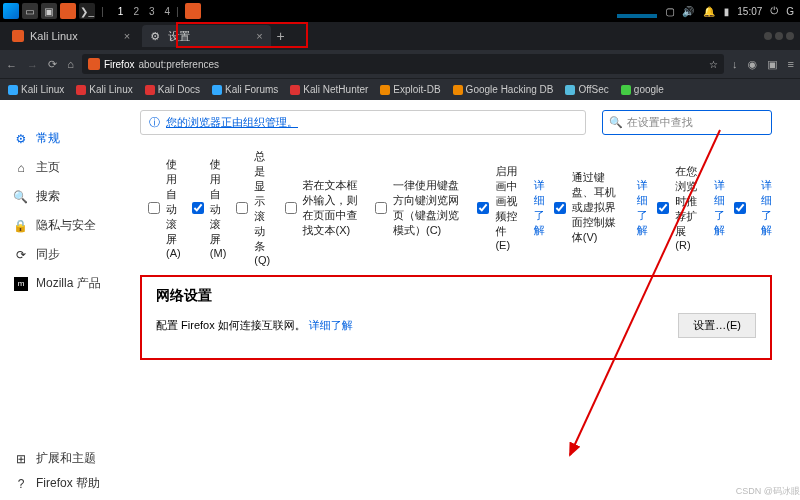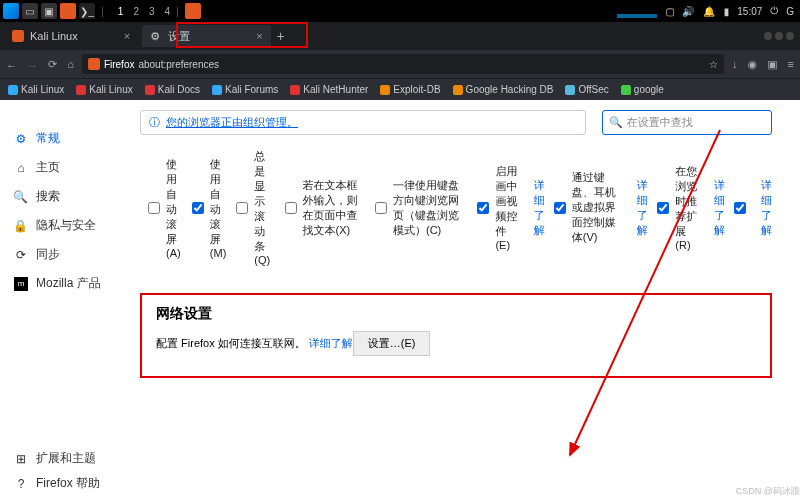--- a/index.html
+++ b/index.html
@@ -50,23 +50,23 @@
 .toprow { display: flex; gap: 16px; margin-bottom: 14px; }
 .info-banner { flex: 1; border: 1px solid #ccc; border-radius: 3px; padding: 4px 8px; display: flex; align-items: center; gap: 6px; font-size: 11px; }
 .info-banner a { color: #0060df; text-decoration: underline; }
 .search-box { width: 170px; border: 1px solid #0060df; border-radius: 3px; padding: 3px 6px; display: flex; align-items: center; gap: 4px; font-size: 11px; color: #888; }
 
 .checks { display: flex; flex-direction: row; gap: 9px; margin-left: 8px; }
 .check-row { display: flex; align-items: center; gap: 6px; font-size: 11px; color: #222; }
 .check-row input { width: 12px; height: 12px; accent-color: #0060df; }
 .link { color: #0060df; }
 
-.net-section { margin-top: 27px; border: 2px solid #d00; padding: 10px 14px 20px; position: relative; }
+.net-section { margin-top: 9px; border: 2px solid #d00; padding: 10px 14px 20px; position: relative; }
 .net-title { font-size: 14px; font-weight: 600; margin-bottom: 8px; }
-.net-row { display: flex; align-items: center; justify-content: flex-start; font-size: 11px; }
+.net-row { display: flex; align-items: center; justify-content: space-between; font-size: 11px; }
 .net-btn { background: #eee; border: 1px solid #ccc; padding: 4px 14px; font-size: 11px; cursor: pointer; }
 
 .arrow { position: absolute; pointer-events: none; }
 .watermark { position: absolute; right: 0; bottom: 2px; font-size: 9px; color: #bbb; }
 </style>
 </head>
 <body>
 
 <div class="taskbar">
   <div class="taskbar-left">

